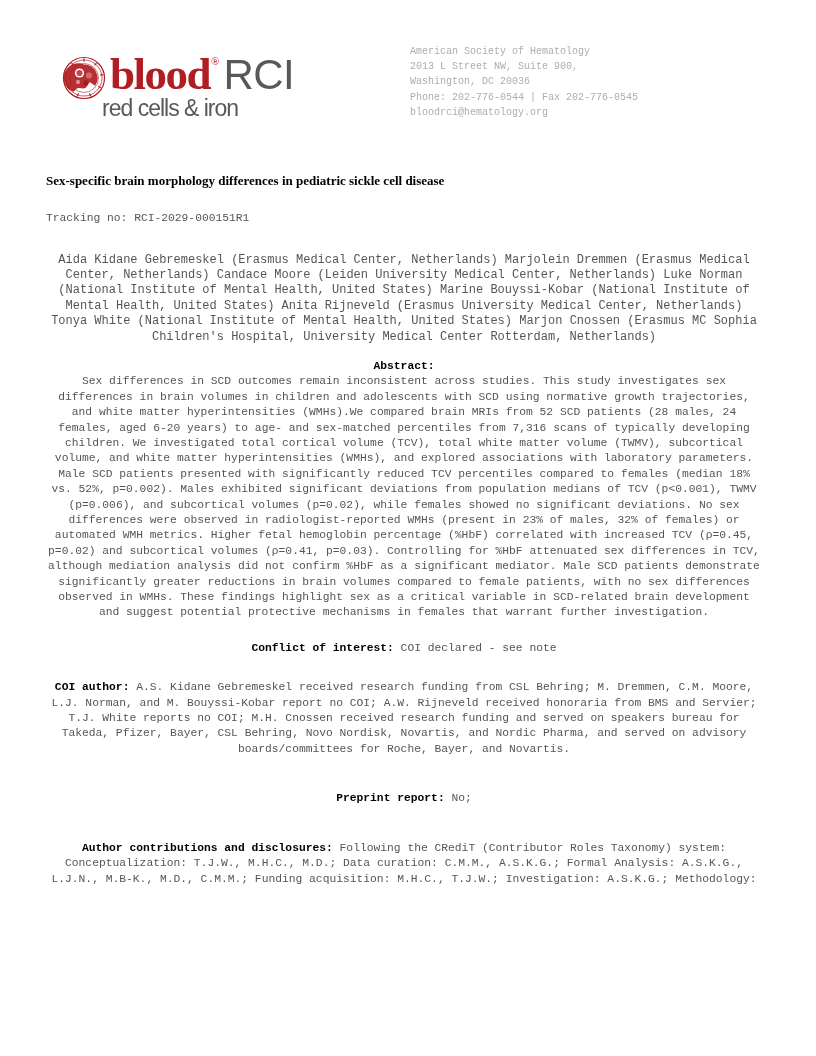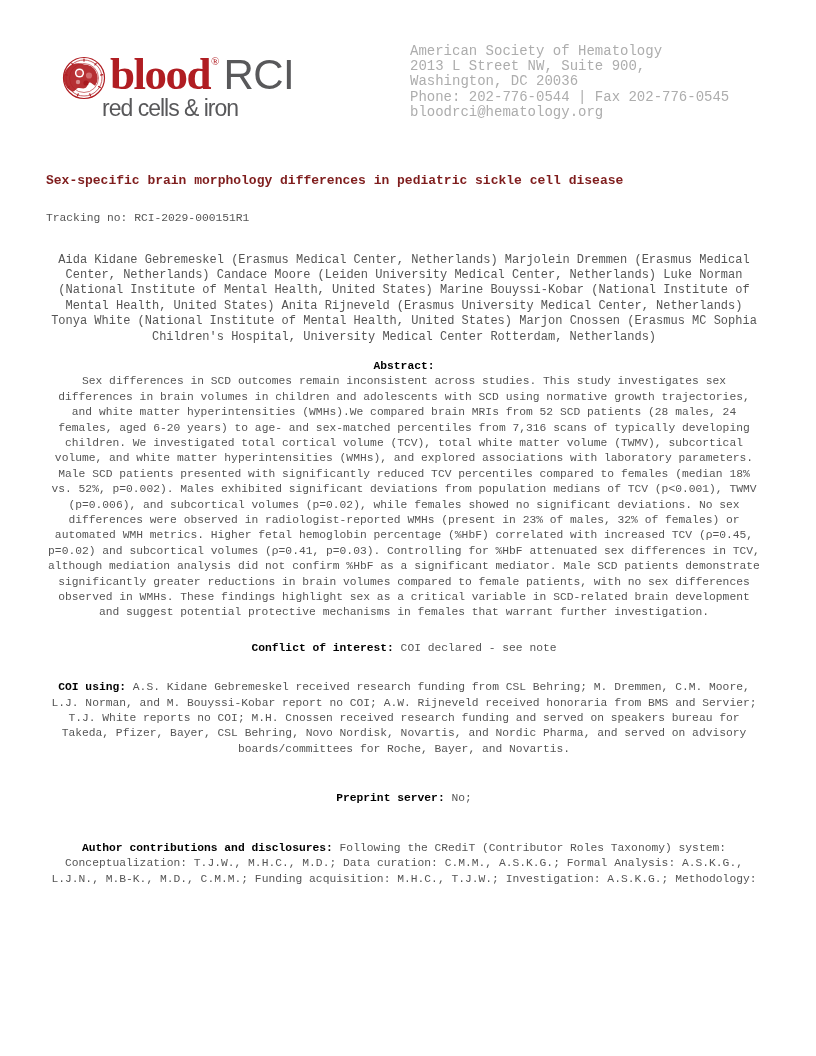--- a/index.html
+++ b/index.html
@@ -89,39 +89,39 @@
     letter-spacing: -1px;
     margin-top: -2px;
     margin-left: 40px;
     white-space: nowrap;
   }
   .address {
     position: absolute;
     left: 410px;
     top: 44px;
     font-family: "Liberation Mono", "DejaVu Sans Mono", monospace;
-    font-size: 14px;
+    font-size: 10px;
     line-height: 15.2px;
     color: #adadad;
     white-space: nowrap;
   }
   .address div { white-space: nowrap; }
 
   
   .content {
     position: absolute;
     left: 46px;
     top: 172px;
     width: 716px;
   }
   .doc-title {
-    font-family: Liberation Mono, monospace;
+    font-family: Liberation Serif, serif;
     font-size: 13px;
     font-weight: 700;
-    color: #7f1d1d;
+    color: #000000;
     line-height: 17px;
     letter-spacing: 0px;
     margin: 0 0 22px 0;
   }
   .tracking {
     font-size: 11.3px;
     line-height: 15.5px;
     color: #555555;
     margin: 0 0 26px 0;
   }
@@ -215,26 +215,26 @@
     <p class="para">
       <span class="abstract-head">Abstract:</span><span>Sex differences in SCD outcomes remain inconsistent across studies. This study investigates sex differences in brain volumes in children and adolescents with SCD using normative growth trajectories, and white matter hyperintensities (WMHs).We compared brain MRIs from 52 SCD patients (28 males, 24 females, aged 6-20 years) to age- and sex-matched percentiles from 7,316 scans of typically developing children. We investigated total cortical volume (TCV), total white matter volume (TWMV), subcortical volume, and white matter hyperintensities (WMHs), and explored associations with laboratory parameters. Male SCD patients presented with significantly reduced TCV percentiles compared to females (median 18% vs. 52%, p=0.002). Males exhibited significant deviations from population medians of TCV (p&lt;0.001), TWMV (p=0.006), and subcortical volumes (p=0.02), while females showed no significant deviations. No sex differences were observed in radiologist-reported WMHs (present in 23% of males, 32% of females) or automated WMH metrics. Higher fetal hemoglobin percentage (%HbF) correlated with increased TCV (ρ=0.45, p=0.02) and subcortical volumes (ρ=0.41, p=0.03). Controlling for %HbF attenuated sex differences in TCV, although mediation analysis did not confirm %HbF as a significant mediator. Male SCD patients demonstrate significantly greater reductions in brain volumes compared to female patients, with no sex differences observed in WMHs. These findings highlight sex as a critical variable in SCD-related brain development and suggest potential protective mechanisms in females that warrant further investigation.</span>
     </p>
 
     <p class="para block-gap-lg">
       <span class="label">Conflict of interest</span><span class="label">:</span>
       <span>COI declared - see note</span>
     </p>
 
     <p class="para block-gap-xl">
-      <span class="label">COI using</span><span class="label">:</span>
+      <span class="label">COI author</span><span class="label">:</span>
       <span>A.S. Kidane Gebremeskel received research funding from CSL Behring; M. Dremmen, C.M. Moore, L.J. Norman, and M. Bouyssi-Kobar report no COI; A.W. Rijneveld received honoraria from BMS and Servier; T.J. White reports no COI; M.H. Cnossen received research funding and served on speakers bureau for Takeda, Pfizer, Bayer, CSL Behring, Novo Nordisk, Novartis, and Nordic Pharma, and served on advisory boards/committees for Roche, Bayer, and Novartis.</span>
     </p>
 
     <p class="para block-gap-xl">
-      <span class="label">Preprint server</span><span class="label">:</span>
+      <span class="label">Preprint report</span><span class="label">:</span>
       <span>No;</span>
     </p>
 
     <p class="para block-gap-xl">
       <span class="label">Author contributions and disclosures</span><span class="label">:</span>
       <span>Following the CRediT (Contributor Roles Taxonomy) system: Conceptualization: T.J.W., M.H.C., M.D.; Data curation: C.M.M., A.S.K.G.; Formal Analysis: A.S.K.G., L.J.N., M.B-K., M.D., C.M.M.; Funding acquisition: M.H.C., T.J.W.; Investigation: A.S.K.G.; Methodology: A.S.K.G., L.J.N., M.B-K.; Supervision: T.J.W., L.J.N., M.B-K., M.H.C.; Visualization: M.D. and M.B.K.; Writing - original draft preparation: A.S.K.G.; Writing - review and editing: all authors. T.J.W. and M.H.C. contributed equally as senior authors.</span>
     </p>
 
 
     <p class="para block-gap-xl">

